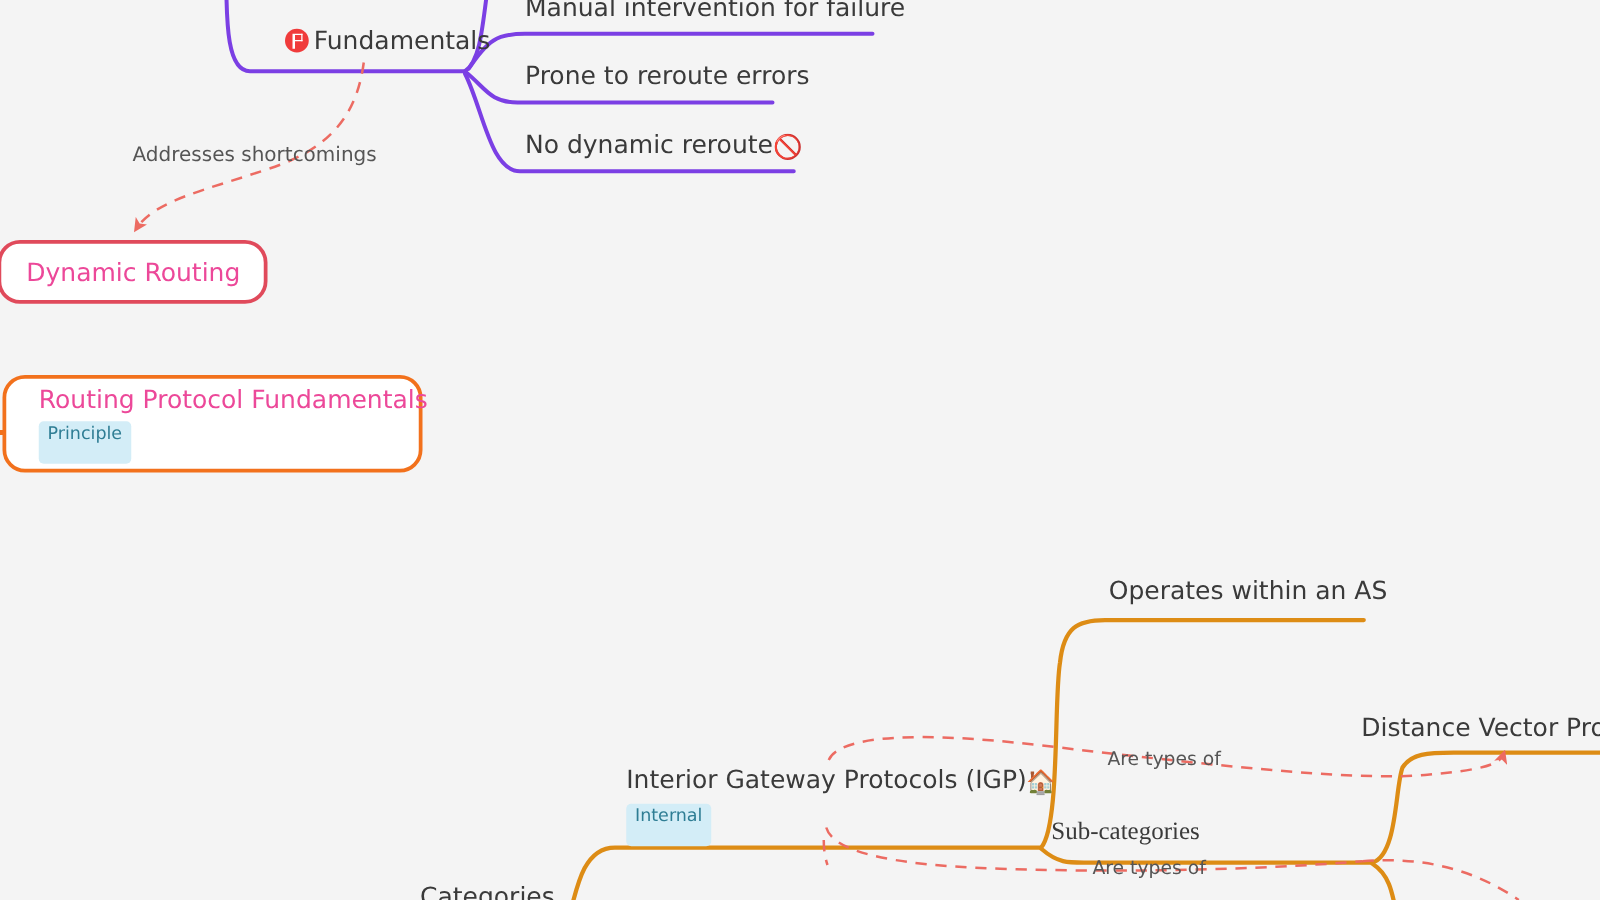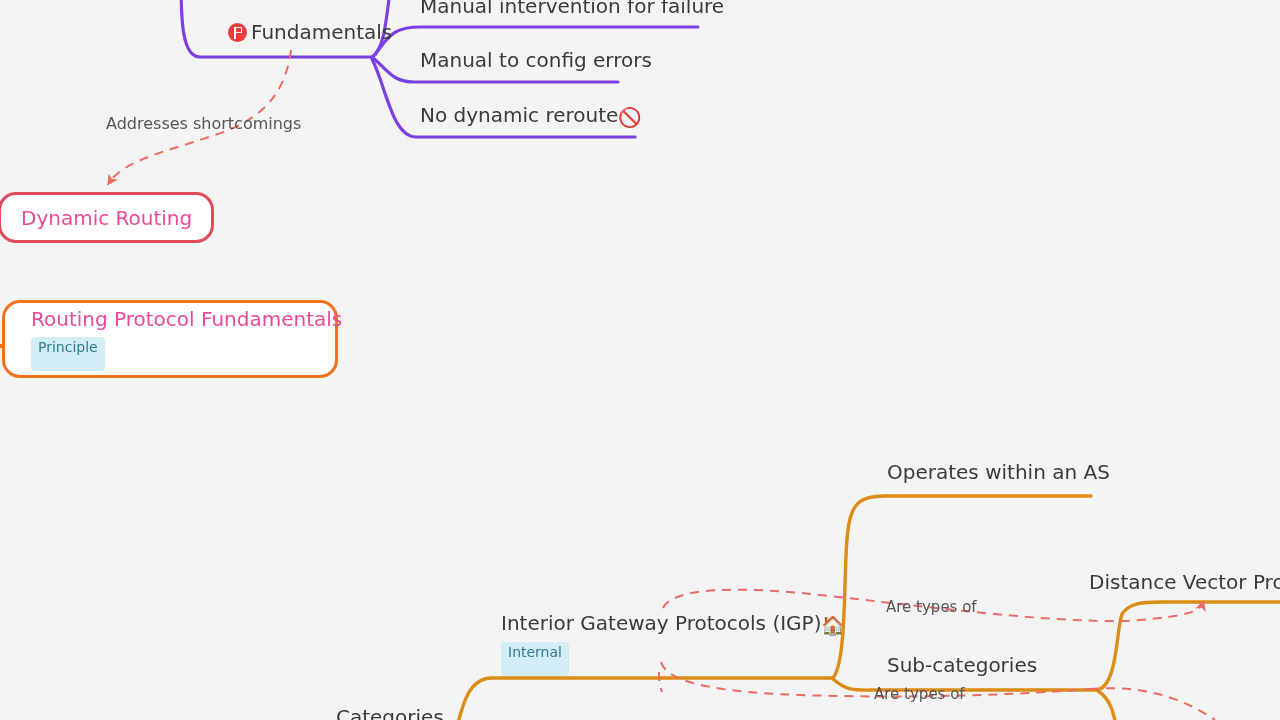--- a/index.html
+++ b/index.html
@@ -146,21 +146,21 @@
 
   <div class="node-label" style="left:228px; top:21px;">
     <span class="flag-icon"></span><span>Fundamentals</span>
   </div>
 
   <div class="node-label" style="left:420px; top:-5px;">
     <span>Manual intervention for failure</span>
   </div>
 
   <div class="node-label" style="left:420px; top:49px;">
-    <span>Manual to config errors</span>
+    <span>Prone to reroute errors</span>
   </div>
 
   <div class="node-label" style="left:420px; top:104px;">
     <span>No dynamic reroute</span><span class="emoji">🚫</span>
   </div>
 
   <div class="box-node" style="left:-2px; top:192px; width:216px; height:51px; border:3px solid #e04a5b; padding:0 20px;">
     <div class="title">Dynamic Routing</div>
   </div>
 
@@ -173,21 +173,21 @@
     <span>Operates within an AS</span>
   </div>
 
   <div style="position:absolute; left:501px; top:612px;">
     <div class="node-label" style="position:static;">
       <span>Interior Gateway Protocols (IGP)</span><span class="emoji">🏠</span>
     </div>
     <span class="tag" style="margin-top:5px; display:inline-block;">Internal</span>
   </div>
 
-  <div class="node-label" style="left:887px; top:654px;">
+  <div class="node-label" style="left:841px; top:654px;font-family:Liberation Serif, serif;">
     <span>Sub-categories</span>
   </div>
 
   <div class="node-label" style="left:1089px; top:571px;">
     <span>Distance Vector Proto</span>
   </div>
 
   <div class="node-label" style="left:336px; top:706px;">
     <span>Categories</span>
   </div>

